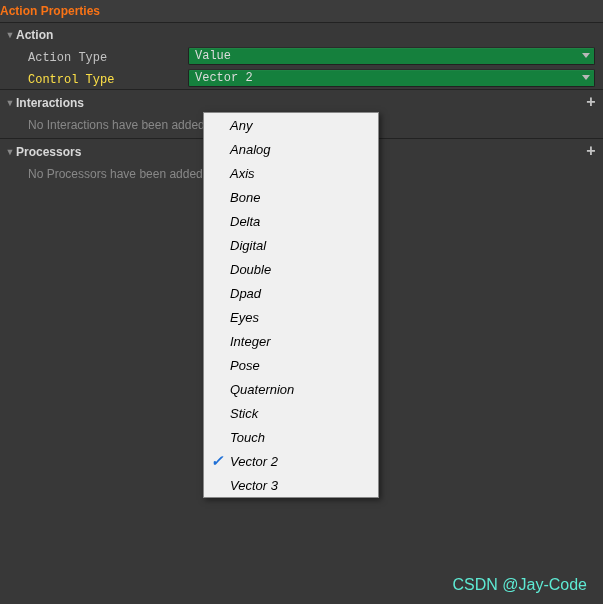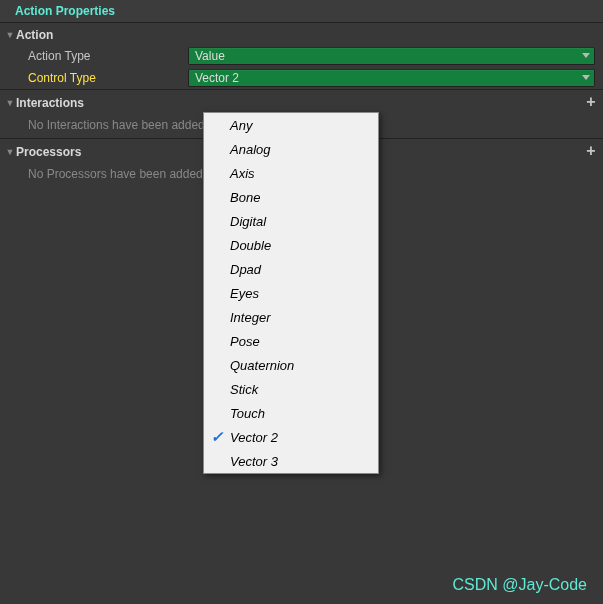--- a/index.html
+++ b/index.html
@@ -9,23 +9,23 @@
     height: 604px;
     background: #383838;
     font-family: Arial, Helvetica, sans-serif;
     font-size: 12px;
     color: #c4c4c4;
     overflow: hidden;
     position: relative;
   }
   .panel-title {
     background: #3c3c3c;
-    padding: 4px 15px;
+    padding: 4px 0;
     font-weight: bold;
-    color: #5eead4;
+    color: #f97316;
     font-size: 12px;
     border-bottom: 1px solid #222;
   }
   .section {
     margin-top: 2px;
   }
   .section-header {
     display: flex;
     align-items: center;
     padding: 3px 4px;
@@ -53,23 +53,24 @@
     text-align: center;
     cursor: pointer;
   }
   .hr {
     border-top: 1px solid #222;
     margin: 0;
     height: 0;
   }
   .row {
     display: flex;
-    align-items: center;
+    align-items: flex-end;
     padding: 2px 0 2px 28px;
     height: 18px;
+    font-family: Liberation Mono, monospace;
   }
   .row .label {
     width: 160px;
     color: #c4c4c4;
   }
   .row .label.accent {
     color: #fde047;
   }
   .row .field {
     flex: 1;
@@ -202,20 +203,24 @@
     <div class="item">
       <span class="check"></span>
       <span>Axis</span>
     </div>
     <div class="item">
       <span class="check"></span>
       <span>Bone</span>
     </div>
     <div class="item">
       <span class="check"></span>
+      <span>Delta</span>
+    </div>
+    <div class="item">
+      <span class="check"></span>
       <span>Digital</span>
     </div>
     <div class="item">
       <span class="check"></span>
       <span>Double</span>
     </div>
     <div class="item">
       <span class="check"></span>
       <span>Dpad</span>
     </div>

